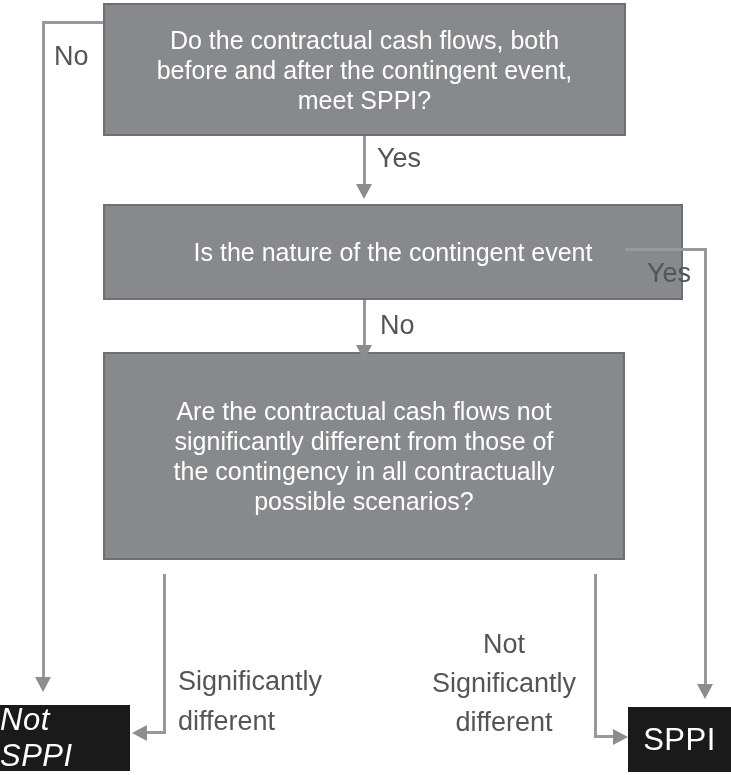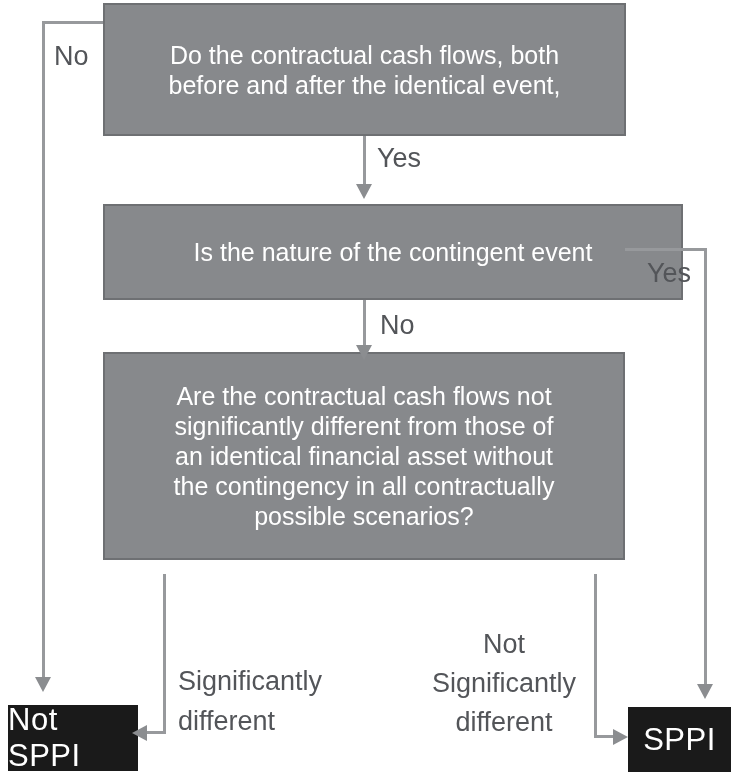--- a/index.html
+++ b/index.html
@@ -31,36 +31,36 @@
   .lbl.multi2 { line-height:40px; text-align:left; }
   .lbl.multi3 { line-height:39px; text-align:right; }
 </style>
 </head>
 <body>
 
 <div class="canvas">
 
   <div class="qbox" style="left:103px; top:3px; width:523px; height:133px;">
     <div class="qline">Do the contractual cash flows, both</div>
-    <div class="qline">before and after the identical event,</div>
+    <div class="qline">before and after the contingent event,</div>
+    <div class="qline">meet SPPI?</div>
   </div>
 
   <div class="qbox" style="left:103px; top:204px; width:580px; height:96px;">
     <div class="qline">Is the nature of the contingent event</div>
   </div>
 
   <div class="qbox" style="left:103px; top:352px; width:522px; height:208px;">
     <div class="qline">Are the contractual cash flows not</div>
     <div class="qline">significantly different from those of</div>
-    <div class="qline">an identical financial asset without</div>
     <div class="qline">the contingency in all contractually</div>
     <div class="qline">possible scenarios?</div>
   </div>
 
-  <div class="result" style="left:8px; top:705px; width:130px; height:66px;">
+  <div class="result" style="left:0px; top:705px; width:130px; height:66px;font-style:italic;">
     <span>Not SPPI</span>
   </div>
   <div class="result" style="left:628px; top:707px; width:103px; height:65px;">
     <span>SPPI</span>
   </div>
 
   <div class="seg" style="left:42px; top:21px; width:61px; height:3px;"></div>
   <div class="seg" style="left:42px; top:21px; width:3px; height:656px;"></div>
   <div class="arrow down" style="left:35px; top:677px;"></div>
   <div class="lbl" style="left:54px; top:42px;">No</div>

